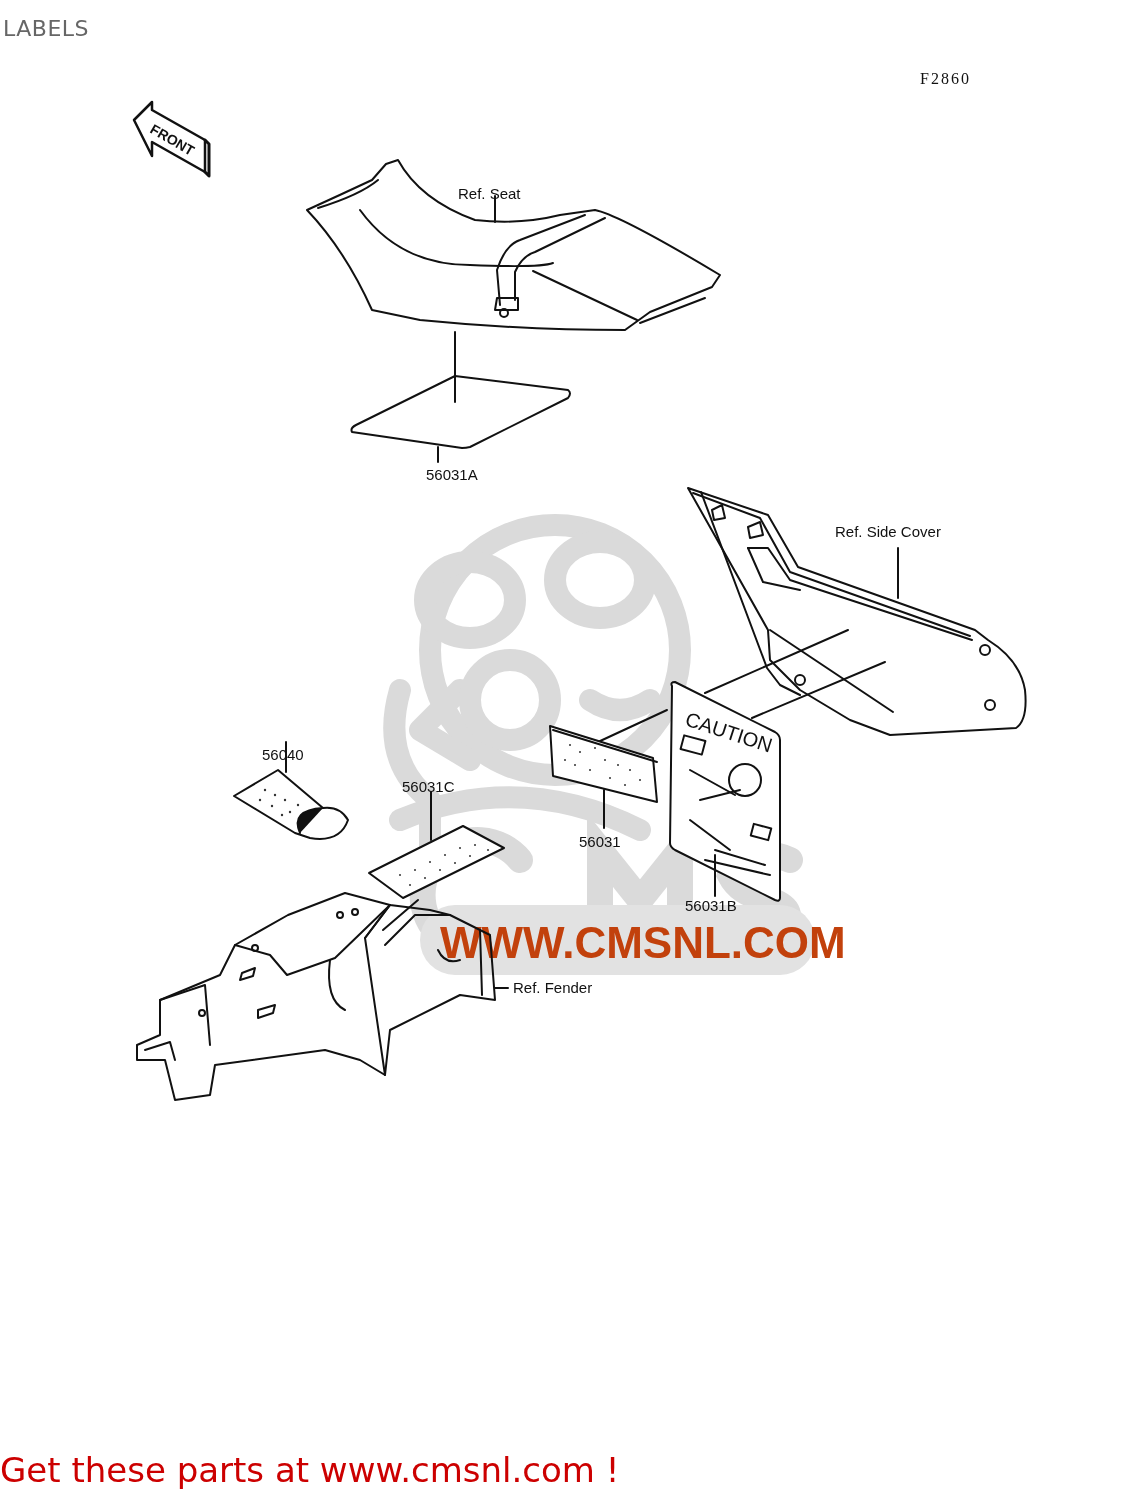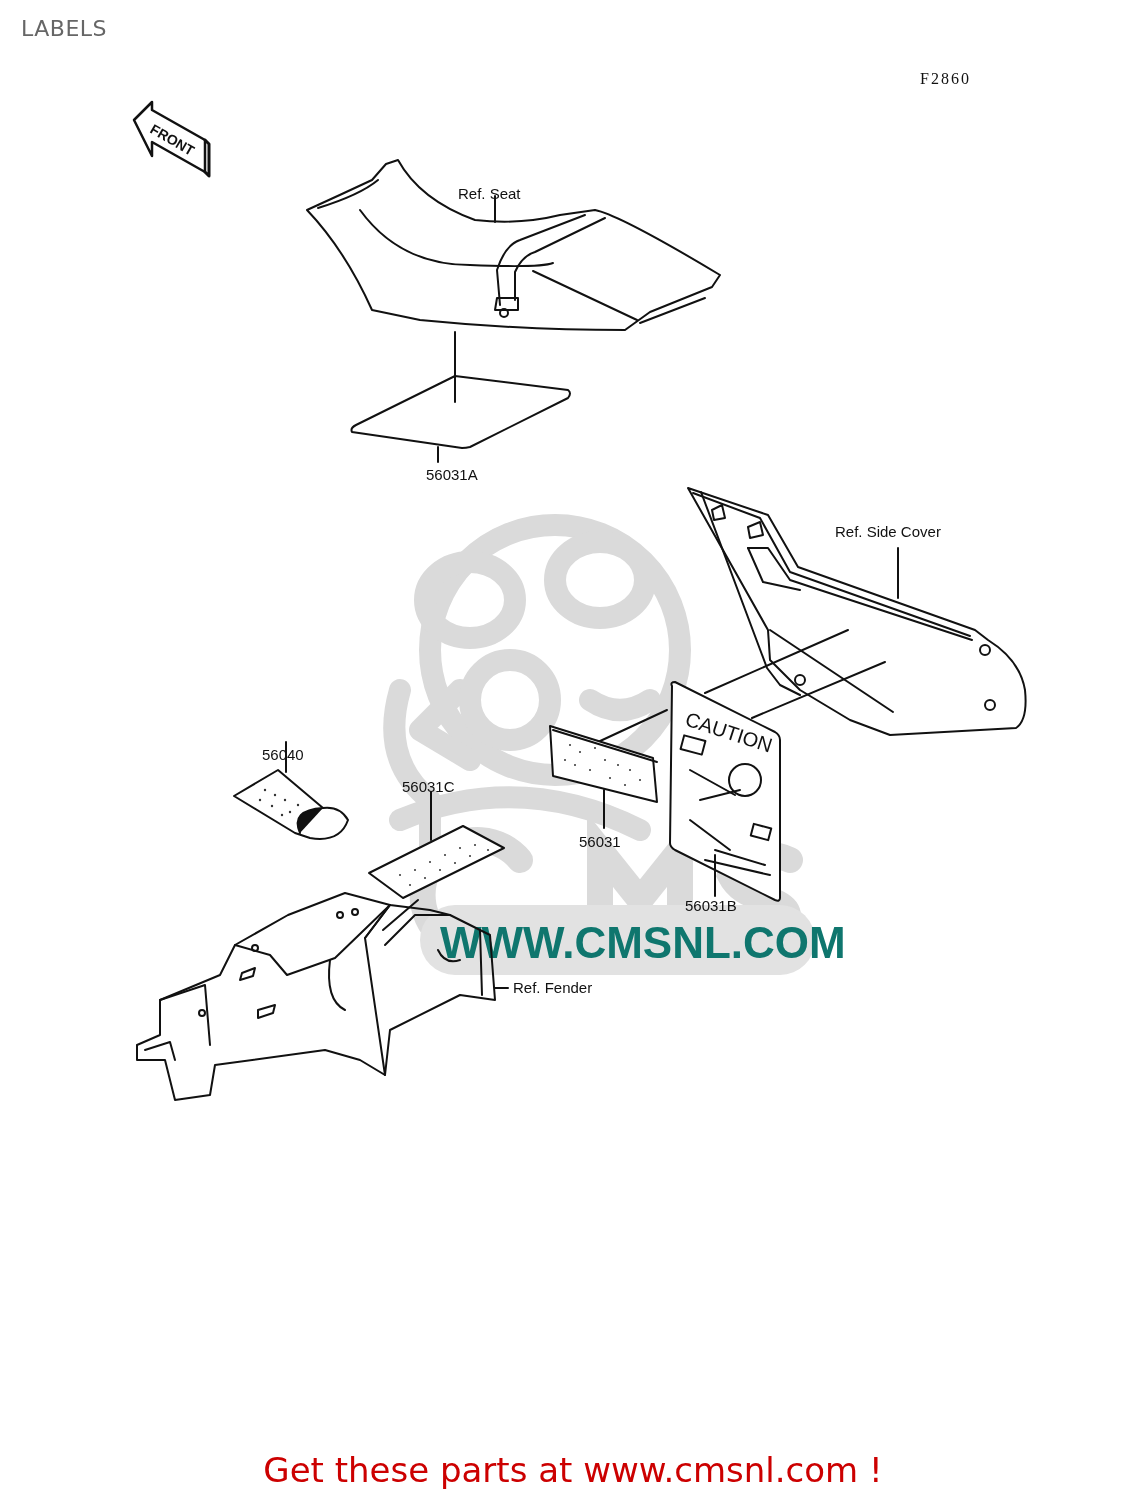--- a/index.html
+++ b/index.html
@@ -9,21 +9,21 @@
     }
     body {
       width: 1146px;
       height: 1500px;
       position: relative;
       overflow: hidden;
       font-family: "DejaVu Sans", sans-serif;
     }
     .page-title {
       position: absolute;
-      left: 21px;
+      left: 3px;
       top: 16px;
       font-size: 22px;
       color: #666666;
       letter-spacing: 0.5px;
       font-family: "DejaVu Sans", sans-serif;
     }
     .fig-code {
       position: absolute;
       left: 896px;
       top: 70px;
@@ -53,35 +53,34 @@
       font-size: 15px;
       color: #111;
       white-space: nowrap;
       cursor: pointer;
     }
     .footer-cta {
       position: absolute;
       left: 0;
       width: 1146px;
       top: 1450px;
-      text-align: center;
       font-size: 34px;
       color: #cc0000;
       font-family: "DejaVu Sans", sans-serif;
       text-decoration: none;
       cursor: pointer;
     }
     .watermark-url {
       position: absolute;
       left: 440px;
       top: 918px;
       font-family: "Liberation Sans", sans-serif;
       font-weight: bold;
       font-size: 44px;
-      color: #0f766e;
+      color: #c2410c;
       white-space: nowrap;
     }
   </style>
 </head>
 <body>
 
 <div class="page-title">LABELS</div>
 <div class="fig-code">F2860</div>
 
 <svg class="diagram" viewBox="0 0 1146 1420" style="z-index:0;">

